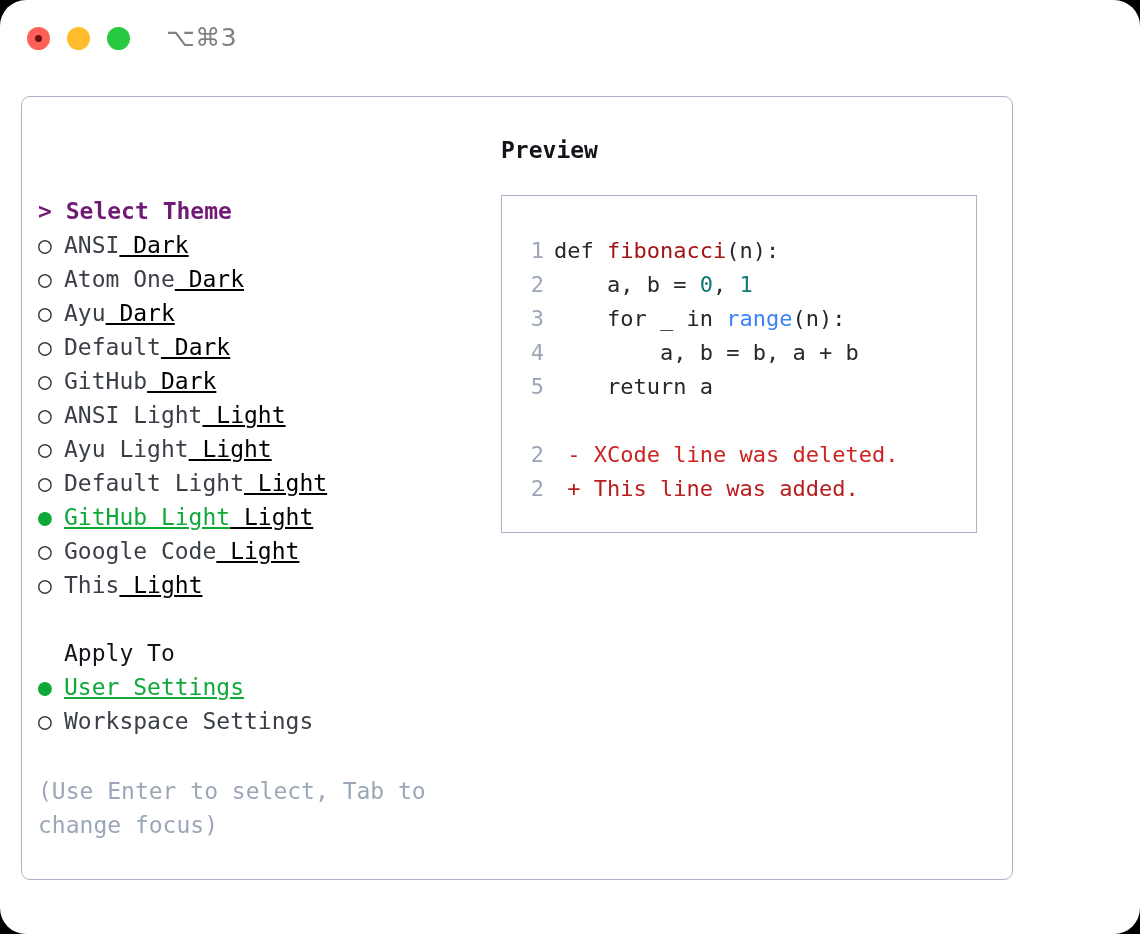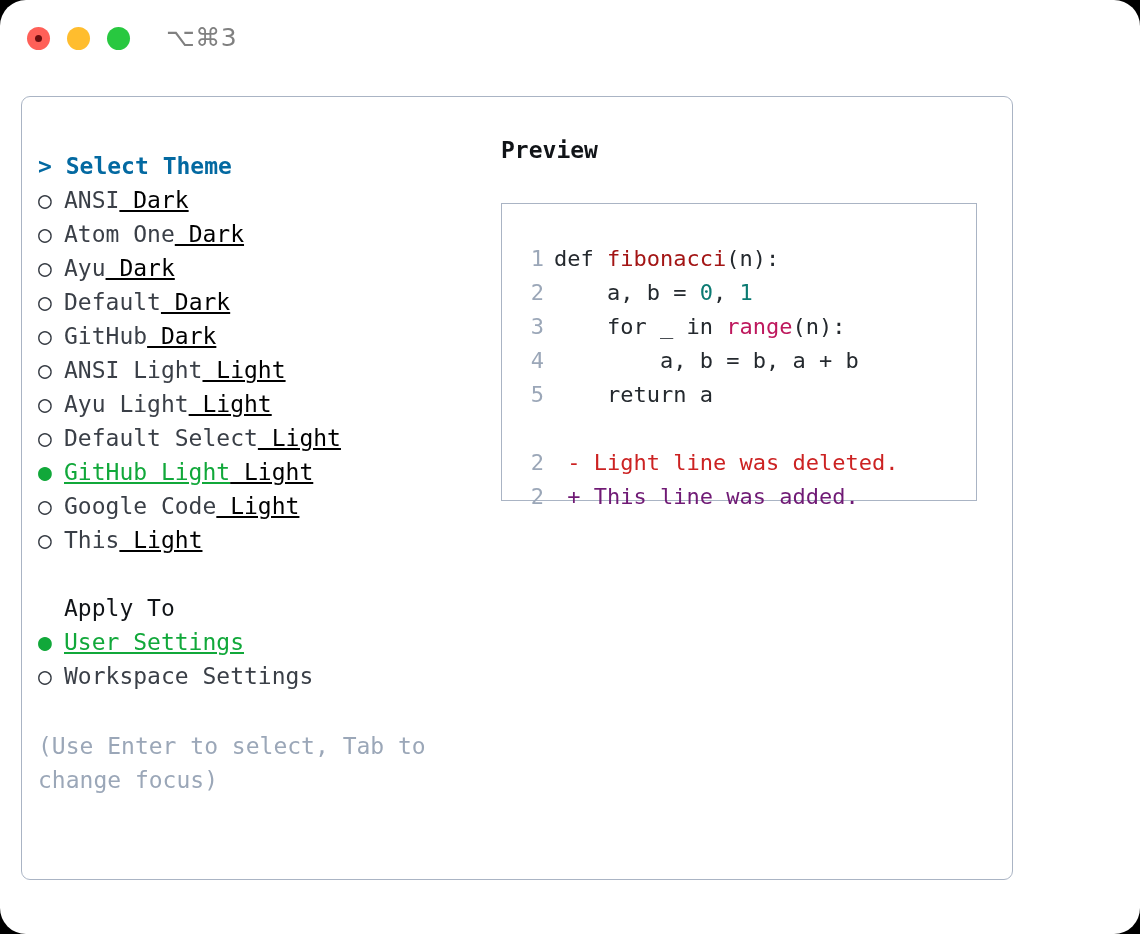--- a/index.html
+++ b/index.html
@@ -78,23 +78,24 @@
   #left-col {
     position: absolute;
     left: 16px;
     top: 52px;
     width: 440px;
   }
 
   .list-header {
     font-size: 23px;
     font-weight: bold;
-    color: #0369a1;
-    line-height: 34px;
-    white-space: pre;
+    color: #701a75;
+    line-height: 34px;
+    white-space: pre;
+    margin-top: 45px;
   }
   .list-header .caret { display: inline; }
 
   .opt-row {
     font-size: 23px;
     line-height: 34px;
     color: #3a3f47;
     white-space: pre;
   }
   .opt-row .marker {
@@ -133,23 +134,23 @@
     top: 36px;
     width: 480px;
   }
   #preview-title {
     font-size: 23px;
     font-weight: bold;
     color: #111418;
     line-height: 34px;
   }
   #preview-box {
-    margin-top: 36px;
+    margin-top: 28px;
     width: 476px;
-    height: 298px;
+    height: 338px;
     border: 1.5px solid #aab4c4;
     box-sizing: border-box;
     background: #ffffff;
     padding: 38px 0 0 0;
   }
 
   .code-line {
     font-size: 22px;
     line-height: 34px;
     white-space: pre;
@@ -157,28 +158,28 @@
   }
   .gutter {
     display: inline-block;
     width: 42px;
     text-align: right;
     color: #9ba7b8;
     margin-right: 10px;
   }
   .tok-fn  { color: #a31515; }
   .tok-num { color: #0b7a72; }
-  .tok-call{ color: #be185d; }
+  .tok-call{ color: #3b82f6; }
   .tok-plain { color: #24292e; }
 
   .blank-gap { height: 34px; }
 
   .diff-ctx { color: #8a8a8a; }
   .diff-del { color: #cc2222; }
-  .diff-add { color: #701a75; }
+  .diff-add { color: #b91c1c; }
 </style>
 </head>
 <body>
 
 <div id="window">
 
   <div id="titlebar">
     <div class="light red"></div>
     <div class="light yellow"></div>
     <div class="light green"></div>
@@ -191,21 +192,21 @@
       <div class="list-header"><span class="caret">&gt; </span><span>Select Theme</span></div>
 
       <div id="theme-items">
           <div class="opt-row"><span class="marker">○ </span><span class="opt-label">ANSI</span><span class="opt-suffix"> Dark</span></div>
           <div class="opt-row"><span class="marker">○ </span><span class="opt-label">Atom One</span><span class="opt-suffix"> Dark</span></div>
           <div class="opt-row"><span class="marker">○ </span><span class="opt-label">Ayu</span><span class="opt-suffix"> Dark</span></div>
           <div class="opt-row"><span class="marker">○ </span><span class="opt-label">Default</span><span class="opt-suffix"> Dark</span></div>
           <div class="opt-row"><span class="marker">○ </span><span class="opt-label">GitHub</span><span class="opt-suffix"> Dark</span></div>
           <div class="opt-row"><span class="marker">○ </span><span class="opt-label">ANSI Light</span><span class="opt-suffix"> Light</span></div>
           <div class="opt-row"><span class="marker">○ </span><span class="opt-label">Ayu Light</span><span class="opt-suffix"> Light</span></div>
-          <div class="opt-row"><span class="marker">○ </span><span class="opt-label">Default Select</span><span class="opt-suffix"> Light</span></div>
+          <div class="opt-row"><span class="marker">○ </span><span class="opt-label">Default Light</span><span class="opt-suffix"> Light</span></div>
           <div class="opt-row selected"><span class="marker">● </span><span class="opt-label">GitHub Light</span><span class="opt-suffix"> Light</span></div>
           <div class="opt-row"><span class="marker">○ </span><span class="opt-label">Google Code</span><span class="opt-suffix"> Light</span></div>
           <div class="opt-row"><span class="marker">○ </span><span class="opt-label">This</span><span class="opt-suffix"> Light</span></div>
         </div>
 
       <div class="section-spacer"></div>
 
       <div class="group-title">Apply To</div>
 
       <div id="apply-items">
@@ -221,20 +222,20 @@
       <div id="preview-box">
         <div id="code-block">
             <div class="code-line"><span class="gutter">1</span><span class="tok-plain">def </span><span class="tok-fn">fibonacci</span><span class="tok-plain">(n):</span></div>
             <div class="code-line"><span class="gutter">2</span><span class="tok-plain">    a, b = </span><span class="tok-num">0</span><span class="tok-plain">, </span><span class="tok-num">1</span></div>
             <div class="code-line"><span class="gutter">3</span><span class="tok-plain">    for _ in </span><span class="tok-call">range</span><span class="tok-plain">(n):</span></div>
             <div class="code-line"><span class="gutter">4</span><span class="tok-plain">        a, b = b, a + b</span></div>
             <div class="code-line"><span class="gutter">5</span><span class="tok-plain">    return a</span></div>
           </div>
         <div class="blank-gap"></div>
         <div id="diff-block">
-            <div class="code-line"><span class="gutter">2</span><span class="diff-del"> - Light line was deleted.</span></div>
+            <div class="code-line"><span class="gutter">2</span><span class="diff-del"> - XCode line was deleted.</span></div>
             <div class="code-line"><span class="gutter">2</span><span class="diff-add"> + This line was added.</span></div>
           </div>
       </div>
     </div>
 
   </div>
 </div>
 
 </body></html>

